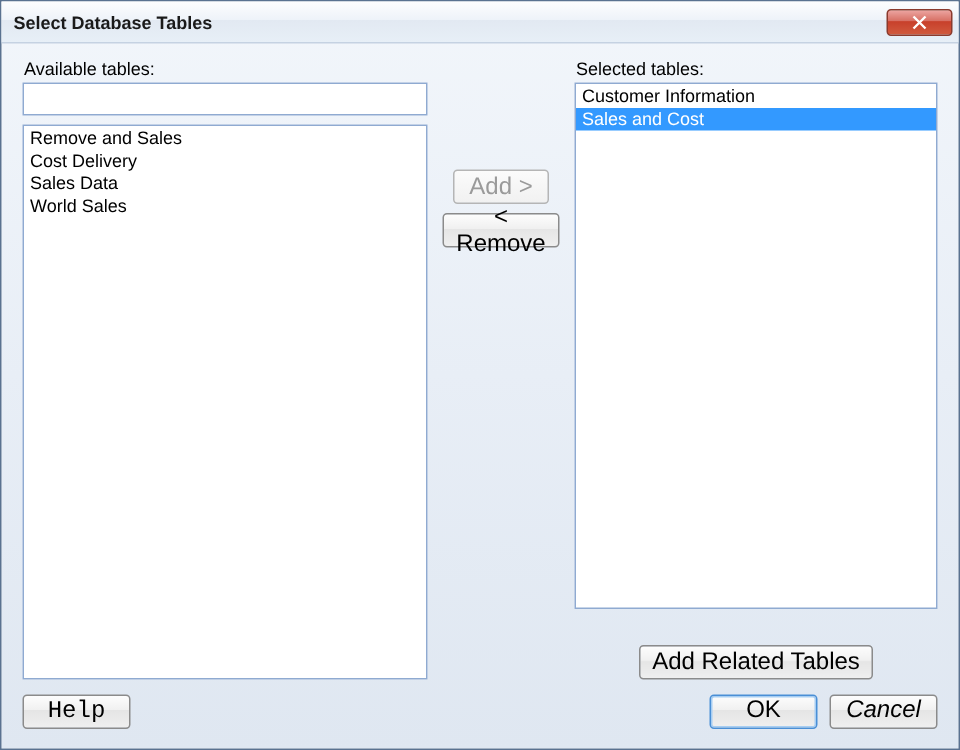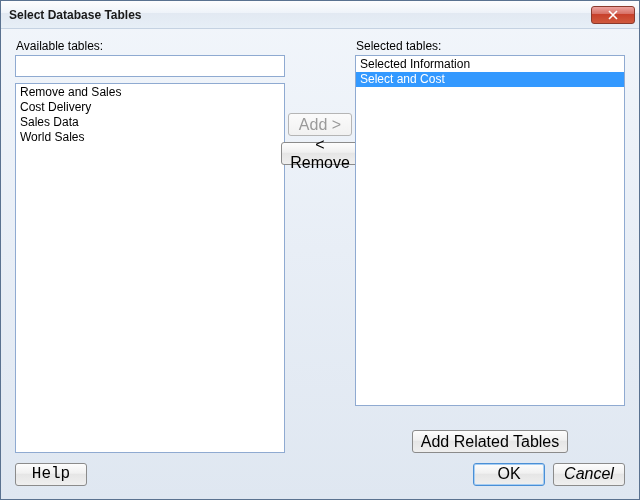--- a/index.html
+++ b/index.html
@@ -44,21 +44,21 @@
   .content {
     flex: 1;
     position: relative;
     padding: 10px 14px 12px 14px;
     display: flex;
     flex-direction: column;
   }
   .columns {
     flex: 1;
     display: flex;
-    gap: 0;
+    gap: 14px;
   }
   .col-left, .col-right {
     display: flex;
     flex-direction: column;
   }
   .col-left { width: 270px; }
   .col-mid {
     width: 70px;
     display: flex;
     flex-direction: column;
@@ -172,22 +172,22 @@
       </div>
 
       <div class="col-mid">
         <button class="btn" id="add-btn" disabled="">Add &gt;</button>
         <button class="btn" id="remove-btn">&lt; Remove</button>
       </div>
 
       <div class="col-right">
         <div class="label">Selected tables:</div>
         <div class="listbox" id="selected-list">
-            <div class="list-item">Selected Information</div>
-            <div class="list-item selected">Select and Cost</div>
+            <div class="list-item">Customer Information</div>
+            <div class="list-item selected">Sales and Cost</div>
           </div>
         <div class="below-right">
           <button class="btn add-related">Add Related Tables</button>
         </div>
       </div>
 
     </div>
 
     <div class="footer">
       <button class="btn help-btn">Help</button>

